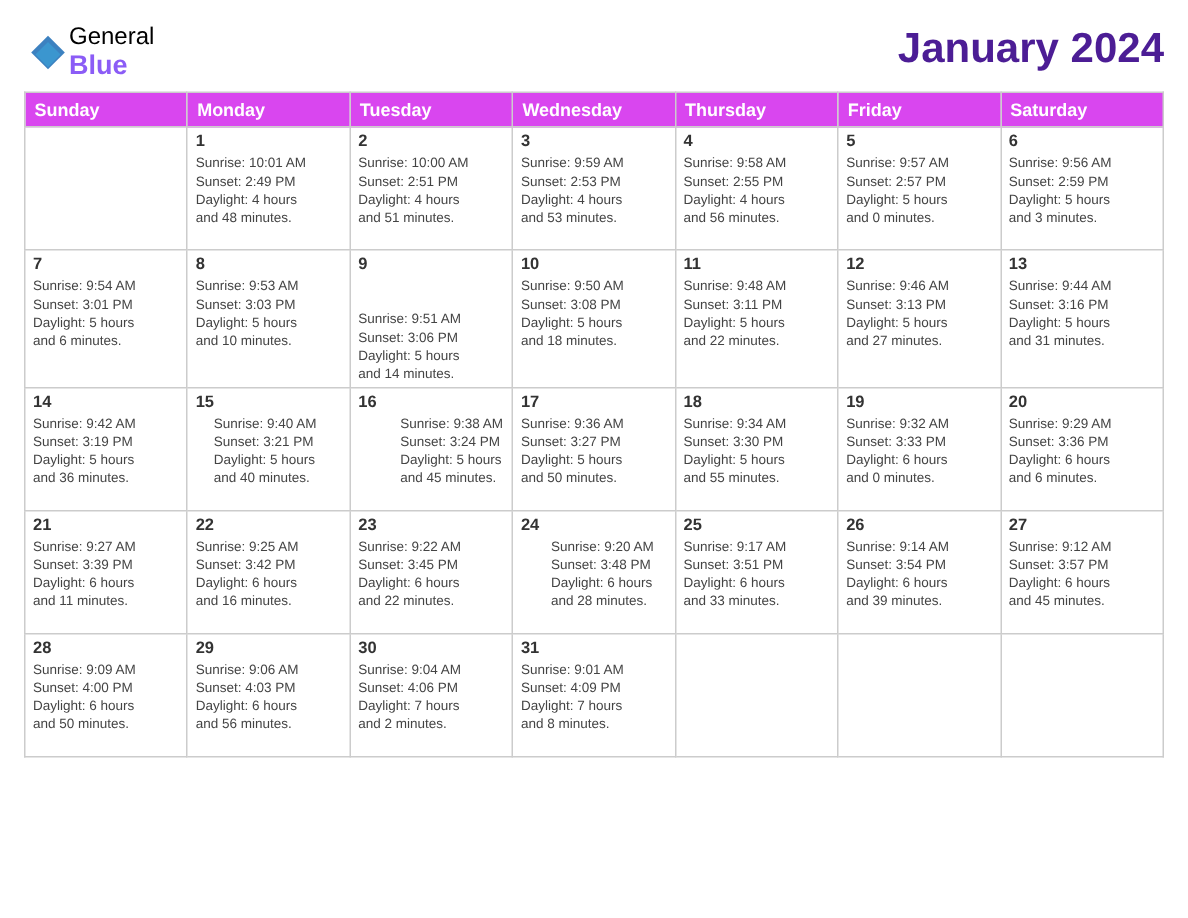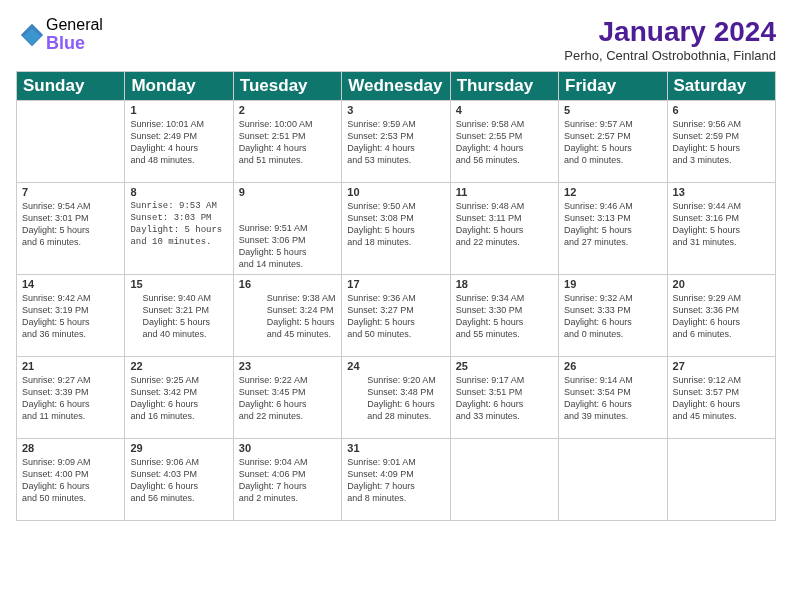--- a/index.html
+++ b/index.html
@@ -48,24 +48,24 @@
     .location {
       font-size: 13px;
       color: #333;
     }
     .calendar {
       width: 100%;
       border-collapse: collapse;
       flex: 1;
     }
     .calendar th {
-      background-color: #0f766e;
+      background-color: #d946ef;
       color: white;
       padding: 4px 6px;
-      font-size: 17px;
+      font-size: 12px;
       font-weight: bold;
       text-align: left;
       border: 1px solid #ccc;
     }
     .calendar td {
       border: 1px solid #ccc;
       vertical-align: top;
       padding: 3px 5px;
       font-size: 9.5px;
       color: #333;
@@ -97,21 +97,20 @@
         <polygon points="20,4 36,20 20,36 4,20" fill="#1a6bb5" opacity="0.85"></polygon>
         <polygon points="20,10 32,22 20,34 8,22" fill="#3a9fd5" opacity="0.7"></polygon>
       </svg>
       <div class="logo-text">
         <span>General</span>
         <span style="color:#8b5cf6;font-weight:bold;font-size:18px;">Blue</span>
       </div>
     </div>
     <div class="title-section">
       <div class="month-title">January 2024</div>
-      <div class="location">Perho, Central Ostrobothnia, Finland</div>
     </div>
   </div>
 
   <table class="calendar">
     <thead>
       <tr>
         <th>Sunday</th>
         <th>Monday</th>
         <th>Tuesday</th>
         <th>Wednesday</th>
@@ -169,21 +168,21 @@
         <tr>
           <td>
             <div class="day-number">7</div>
             <div class="day-info" style="white-space: pre-line;">Sunrise: 9:54 AM
 Sunset: 3:01 PM
 Daylight: 5 hours
 and 6 minutes.</div>
           </td>
           <td>
             <div class="day-number">8</div>
-            <div class="day-info" style="white-space: pre-line; font-family: Liberation Mono, monospace;">Sunrise: 9:53 AM
+            <div class="day-info" style="white-space: pre-line;">Sunrise: 9:53 AM
 Sunset: 3:03 PM
 Daylight: 5 hours
 and 10 minutes.</div>
           </td>
           <td>
             <div class="day-number">9</div>
             <div class="day-info" style="white-space: pre-line; margin-top: 24px;">Sunrise: 9:51 AM
 Sunset: 3:06 PM
 Daylight: 5 hours
 and 14 minutes.</div>

